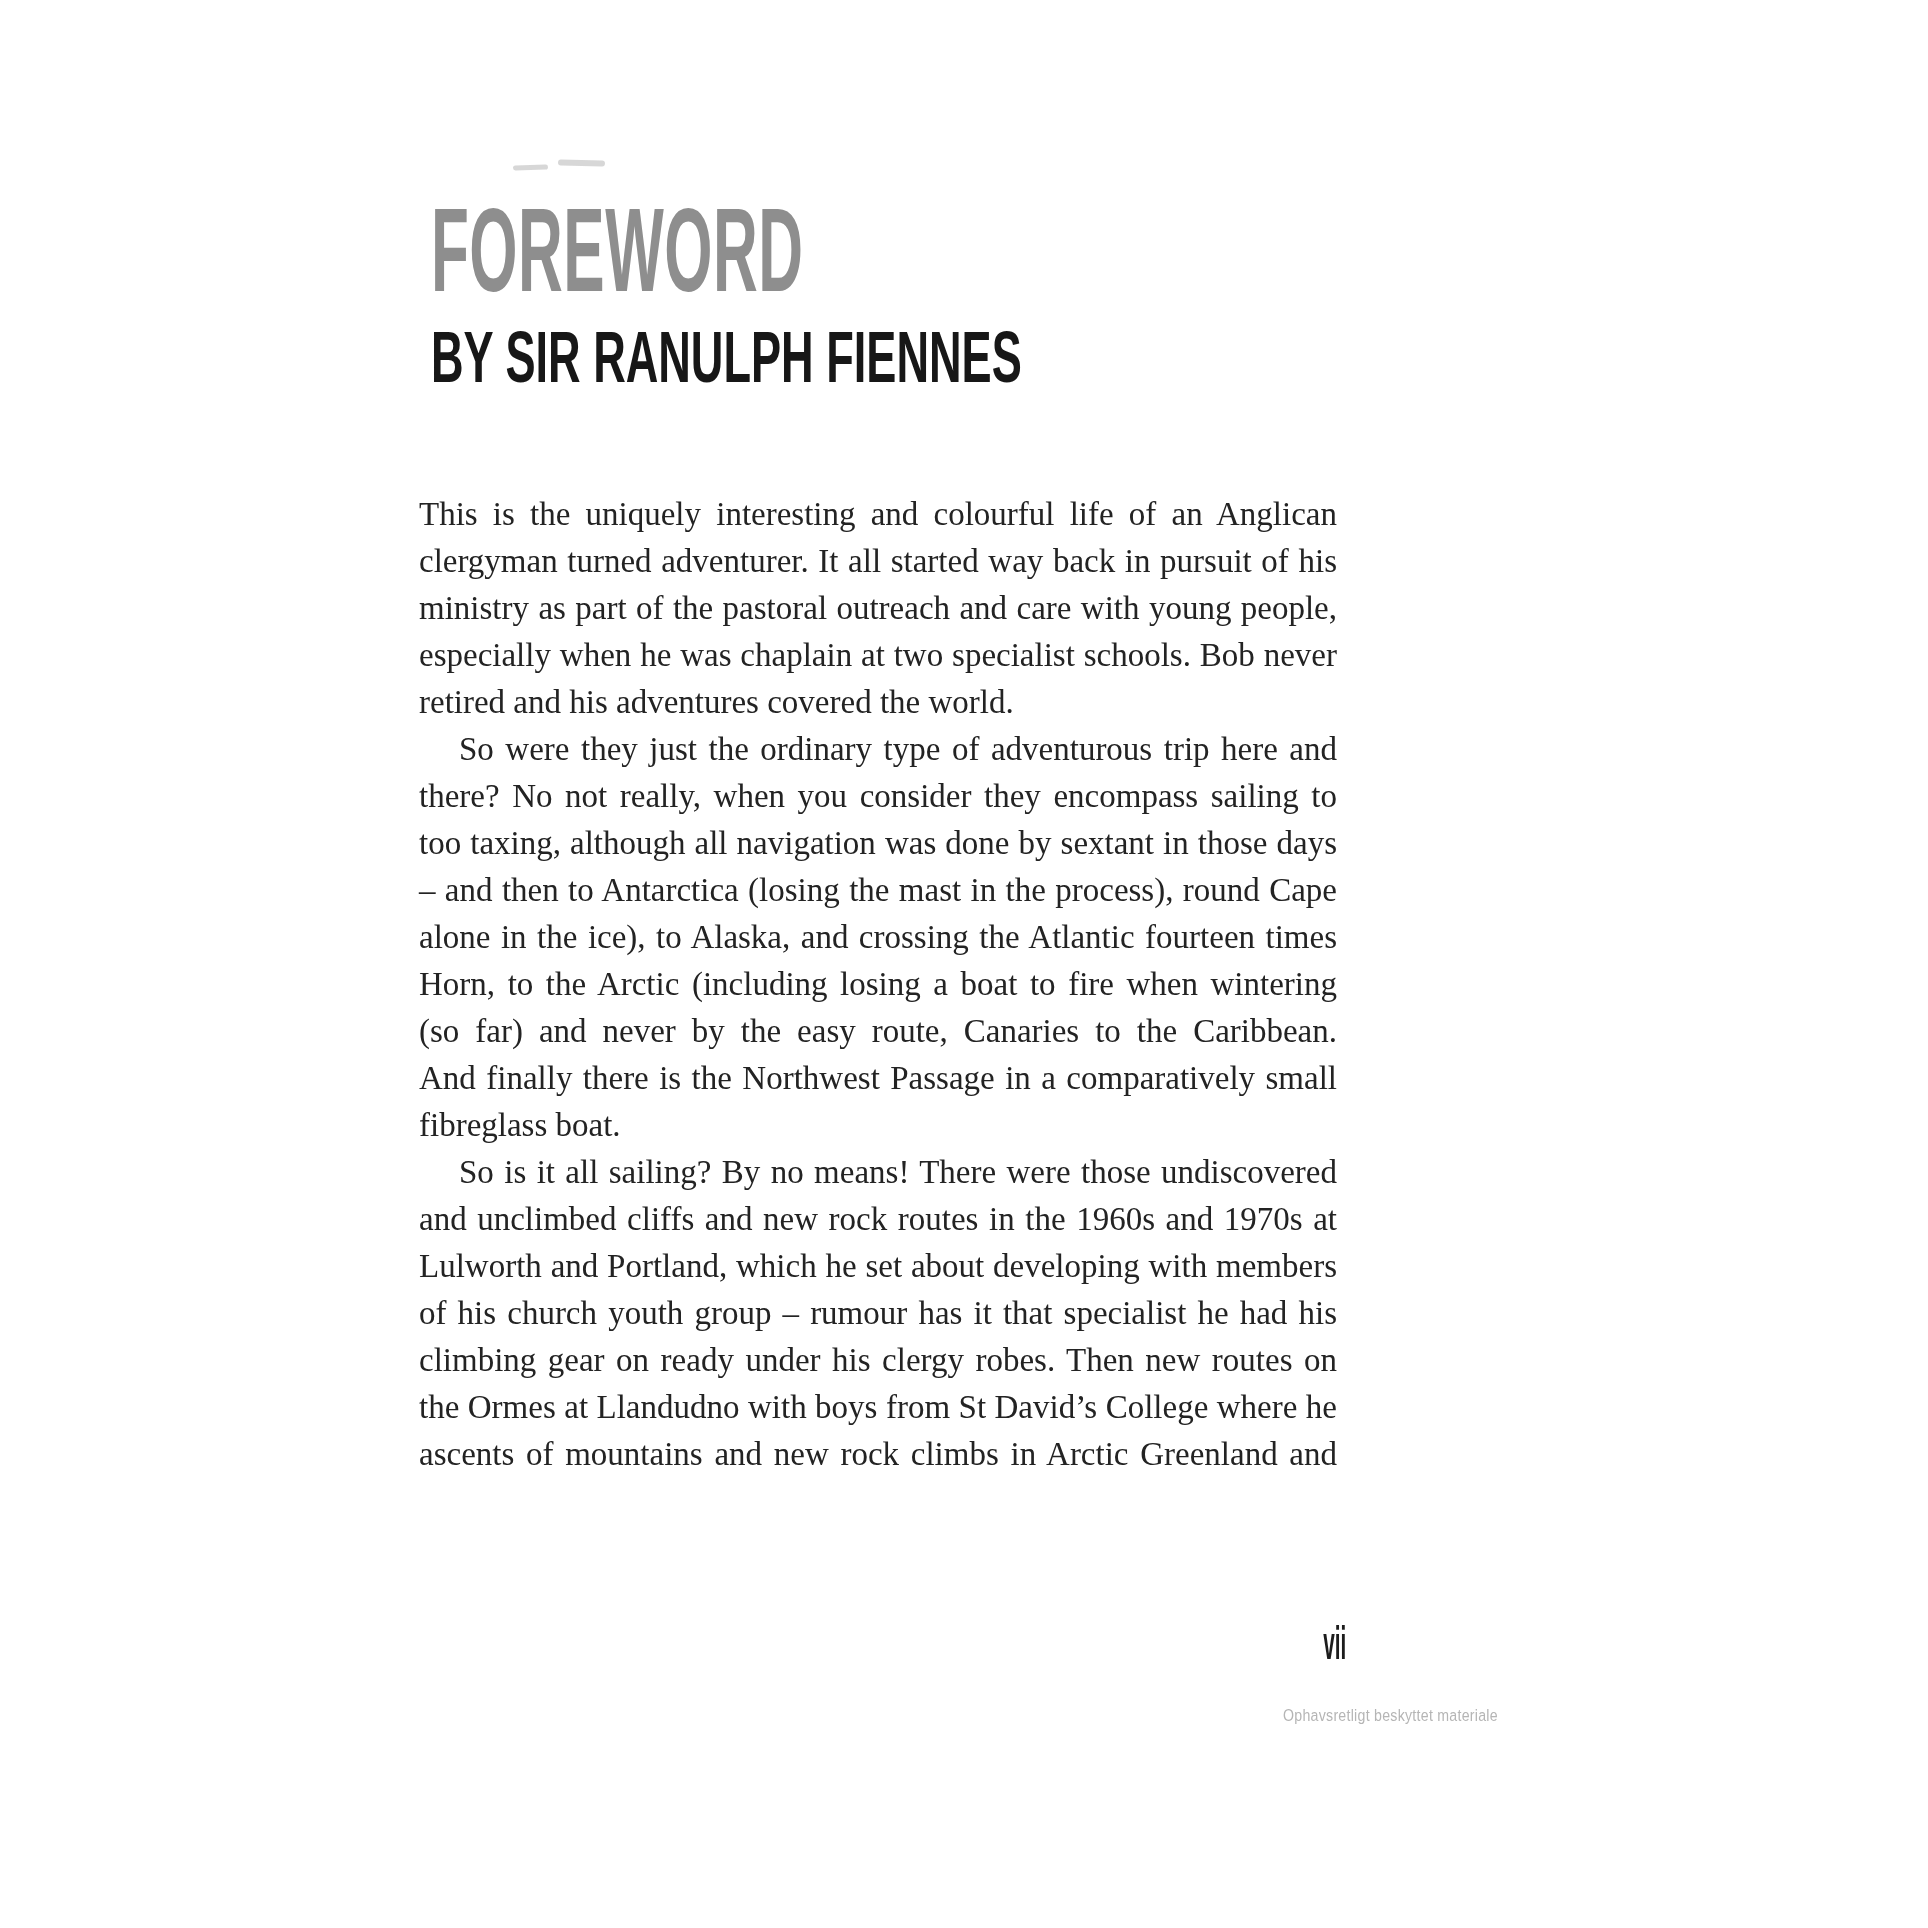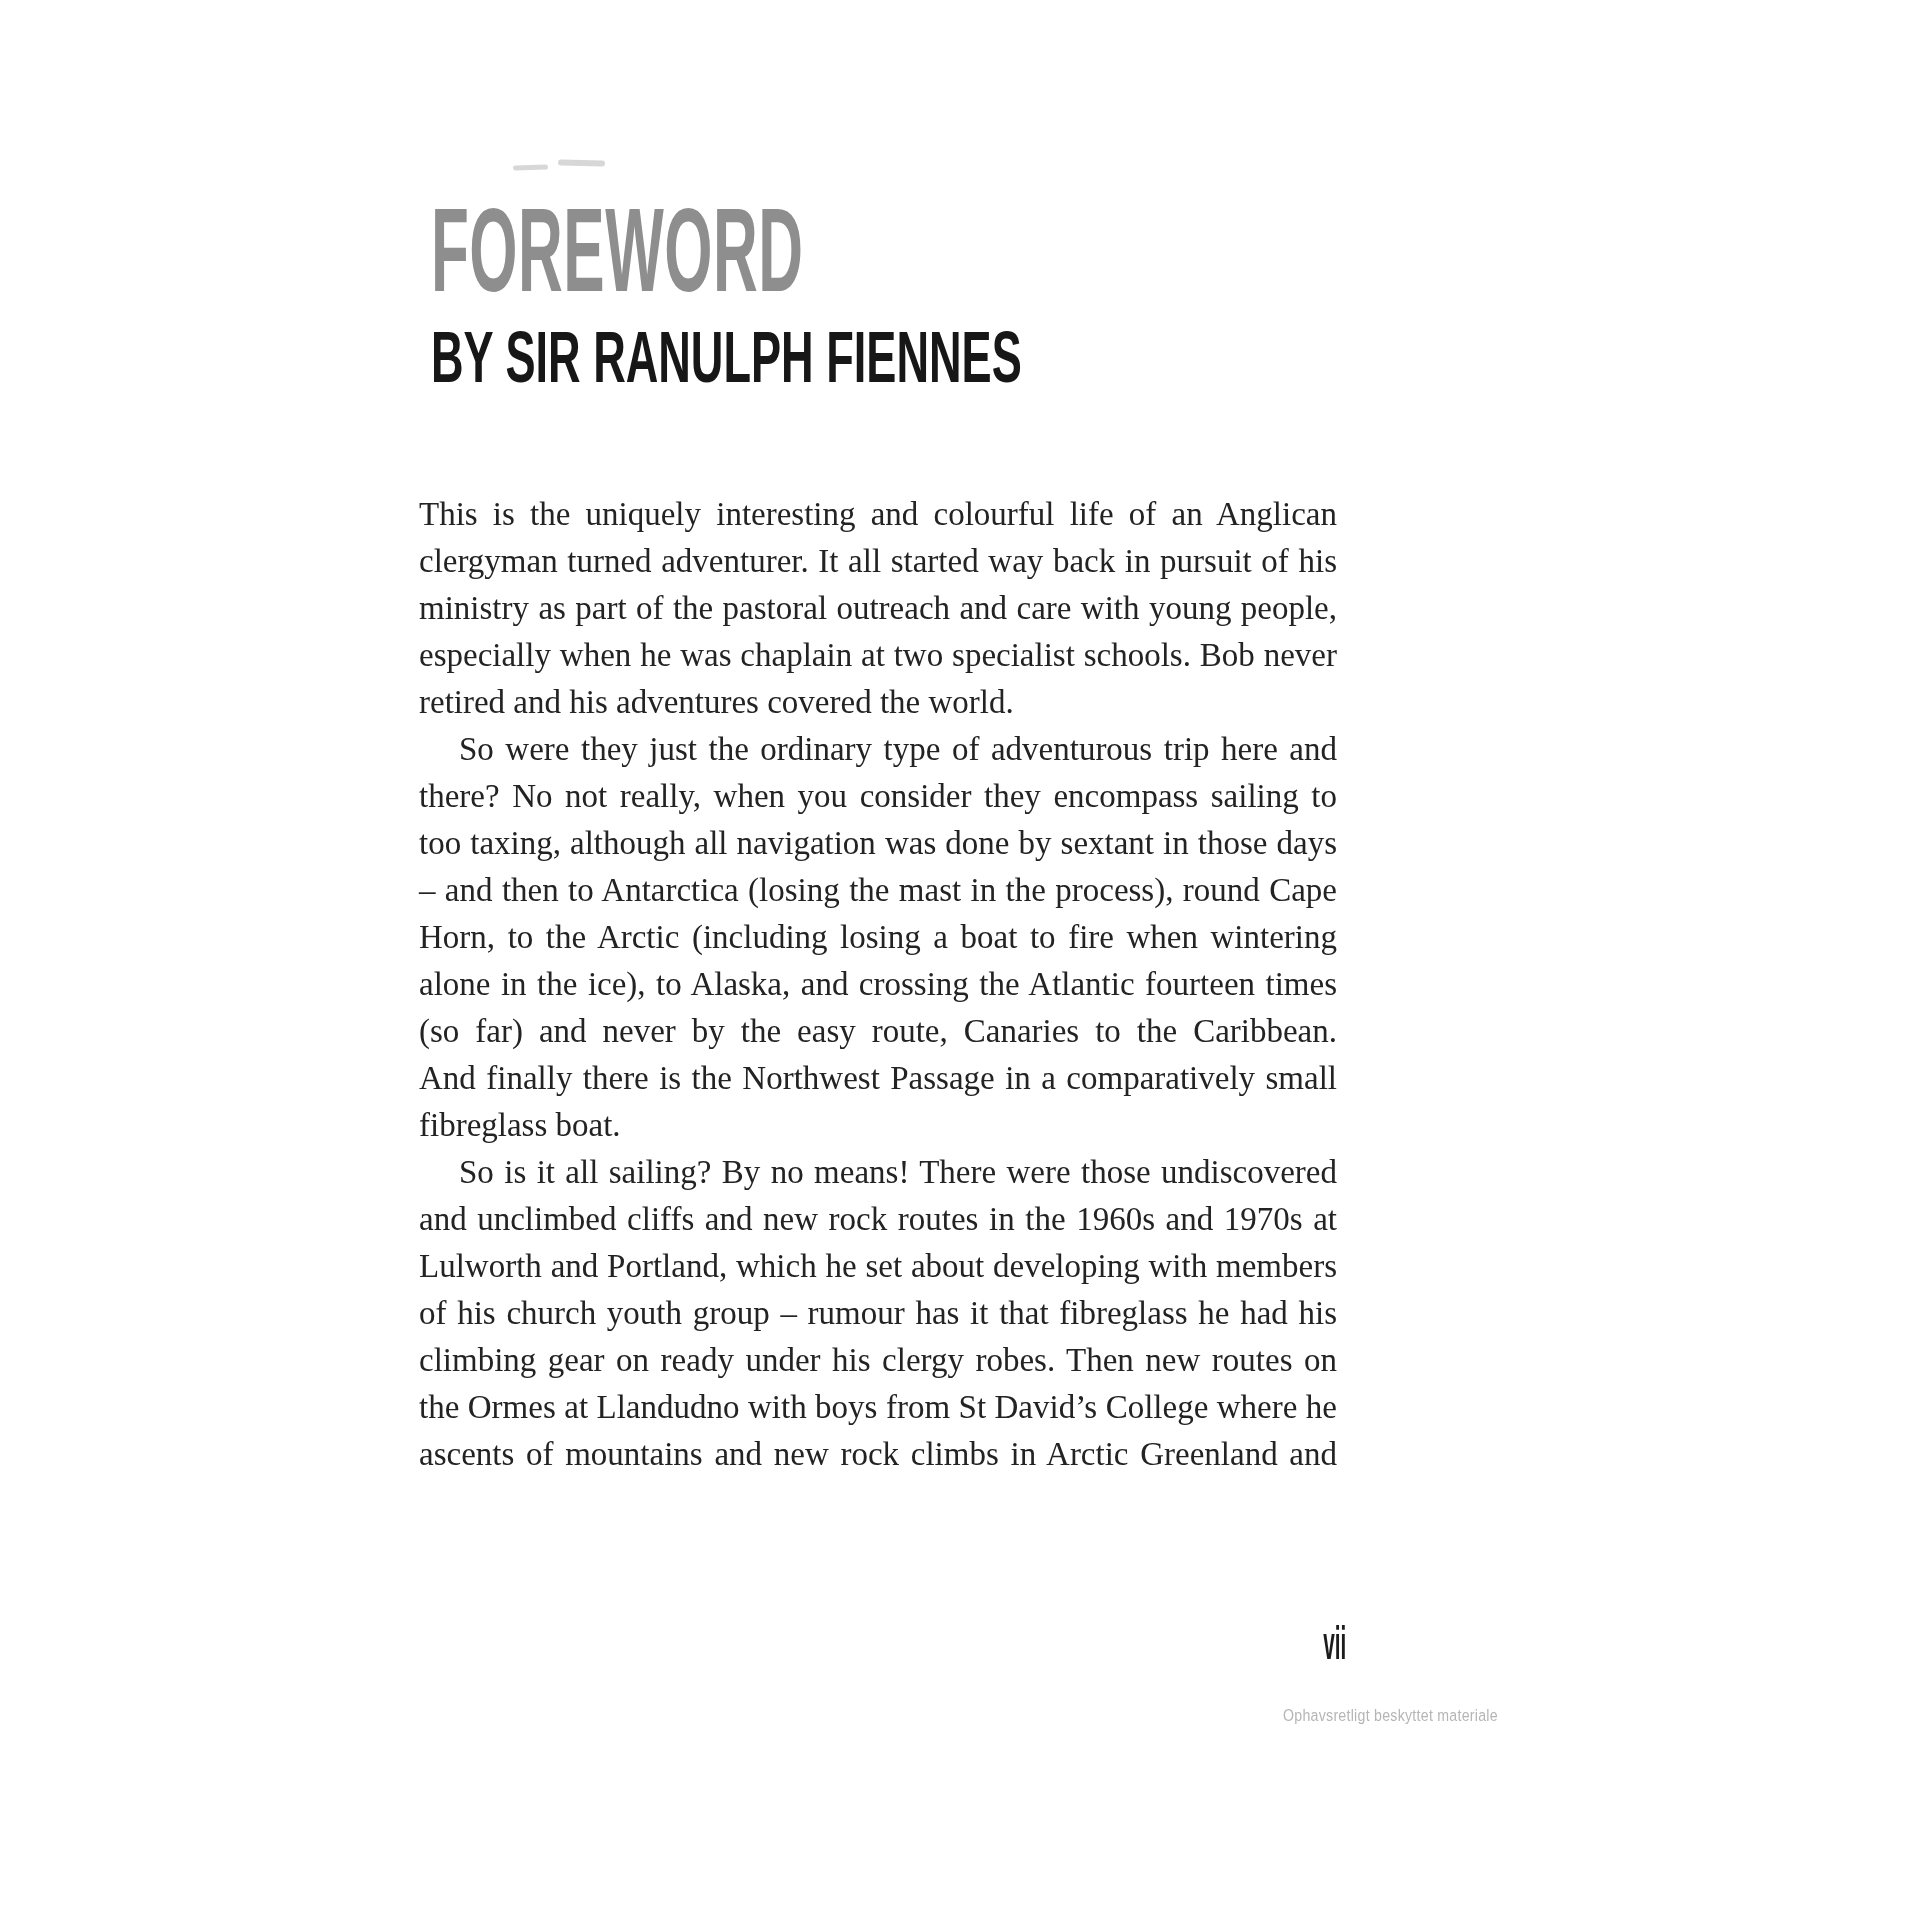--- a/index.html
+++ b/index.html
@@ -124,29 +124,29 @@
   <div class="body-text">
       <div class="line">This is the uniquely interesting and colourful life of an Anglican</div>
       <div class="line">clergyman turned adventurer. It all started way back in pursuit of his</div>
       <div class="line">ministry as part of the pastoral outreach and care with young people,</div>
       <div class="line">especially when he was chaplain at two specialist schools. Bob never</div>
       <div class="line unjust">retired and his adventures covered the world.</div>
       <div class="line indent">So were they just the ordinary type of adventurous trip here and</div>
       <div class="line">there? No not really, when you consider they encompass sailing to</div>
       <div class="line">too taxing, although all navigation was done by sextant in those days</div>
       <div class="line">– and then to Antarctica (losing the mast in the process), round Cape</div>
+      <div class="line">alone in the ice), to Alaska, and crossing the Atlantic fourteen times</div>
       <div class="line">Horn, to the Arctic (including losing a boat to fire when wintering</div>
-      <div class="line">alone in the ice), to Alaska, and crossing the Atlantic fourteen times</div>
       <div class="line">(so far) and never by the easy route, Canaries to the Caribbean.</div>
       <div class="line">And finally there is the Northwest Passage in a comparatively small</div>
       <div class="line unjust">fibreglass boat.</div>
       <div class="line indent">So is it all sailing? By no means! There were those undiscovered</div>
       <div class="line">and unclimbed cliffs and new rock routes in the 1960s and 1970s at</div>
       <div class="line">Lulworth and Portland, which he set about developing with members</div>
-      <div class="line">of his church youth group – rumour has it that fibreglass he had his</div>
+      <div class="line">of his church youth group – rumour has it that specialist he had his</div>
       <div class="line">climbing gear on ready under his clergy robes. Then new routes on</div>
       <div class="line">the Ormes at Llandudno with boys from St David’s College where he</div>
       <div class="line">ascents of mountains and new rock climbs in Arctic Greenland and</div>
     </div>
 
   <div class="pagenum-wrap">
     <span class="pagenum">vii</span>
   </div>
 
   <div class="watermark">Ophavsretligt beskyttet materiale</div>

